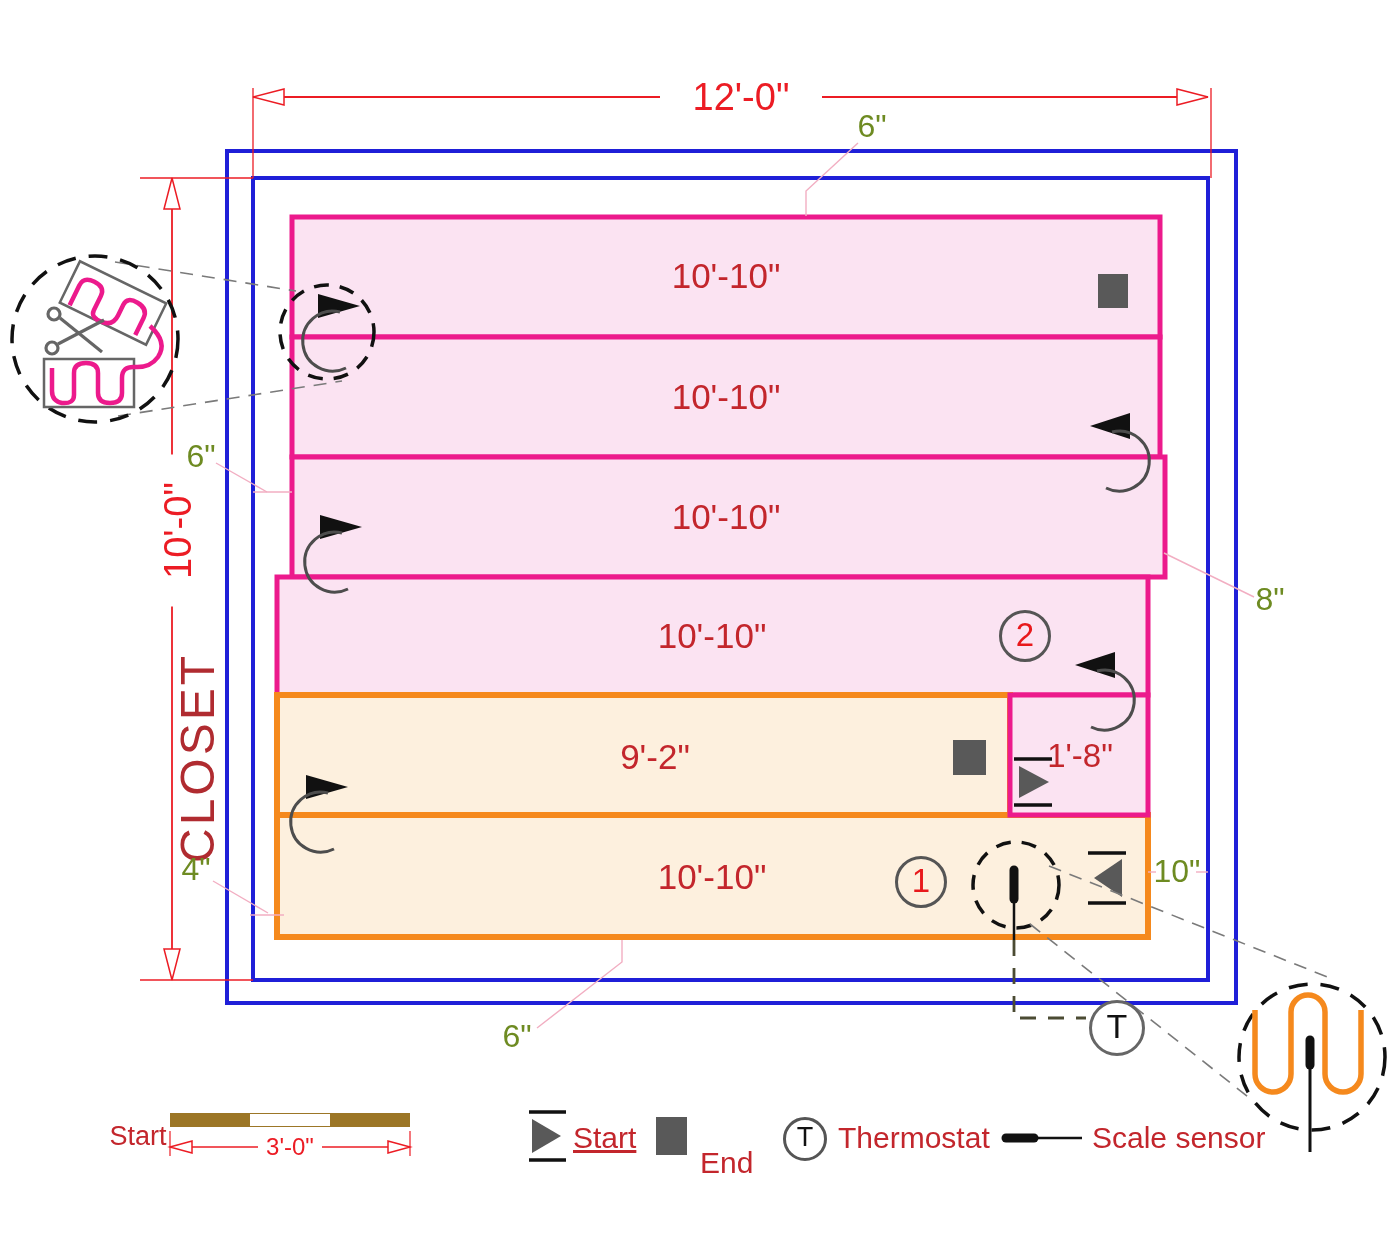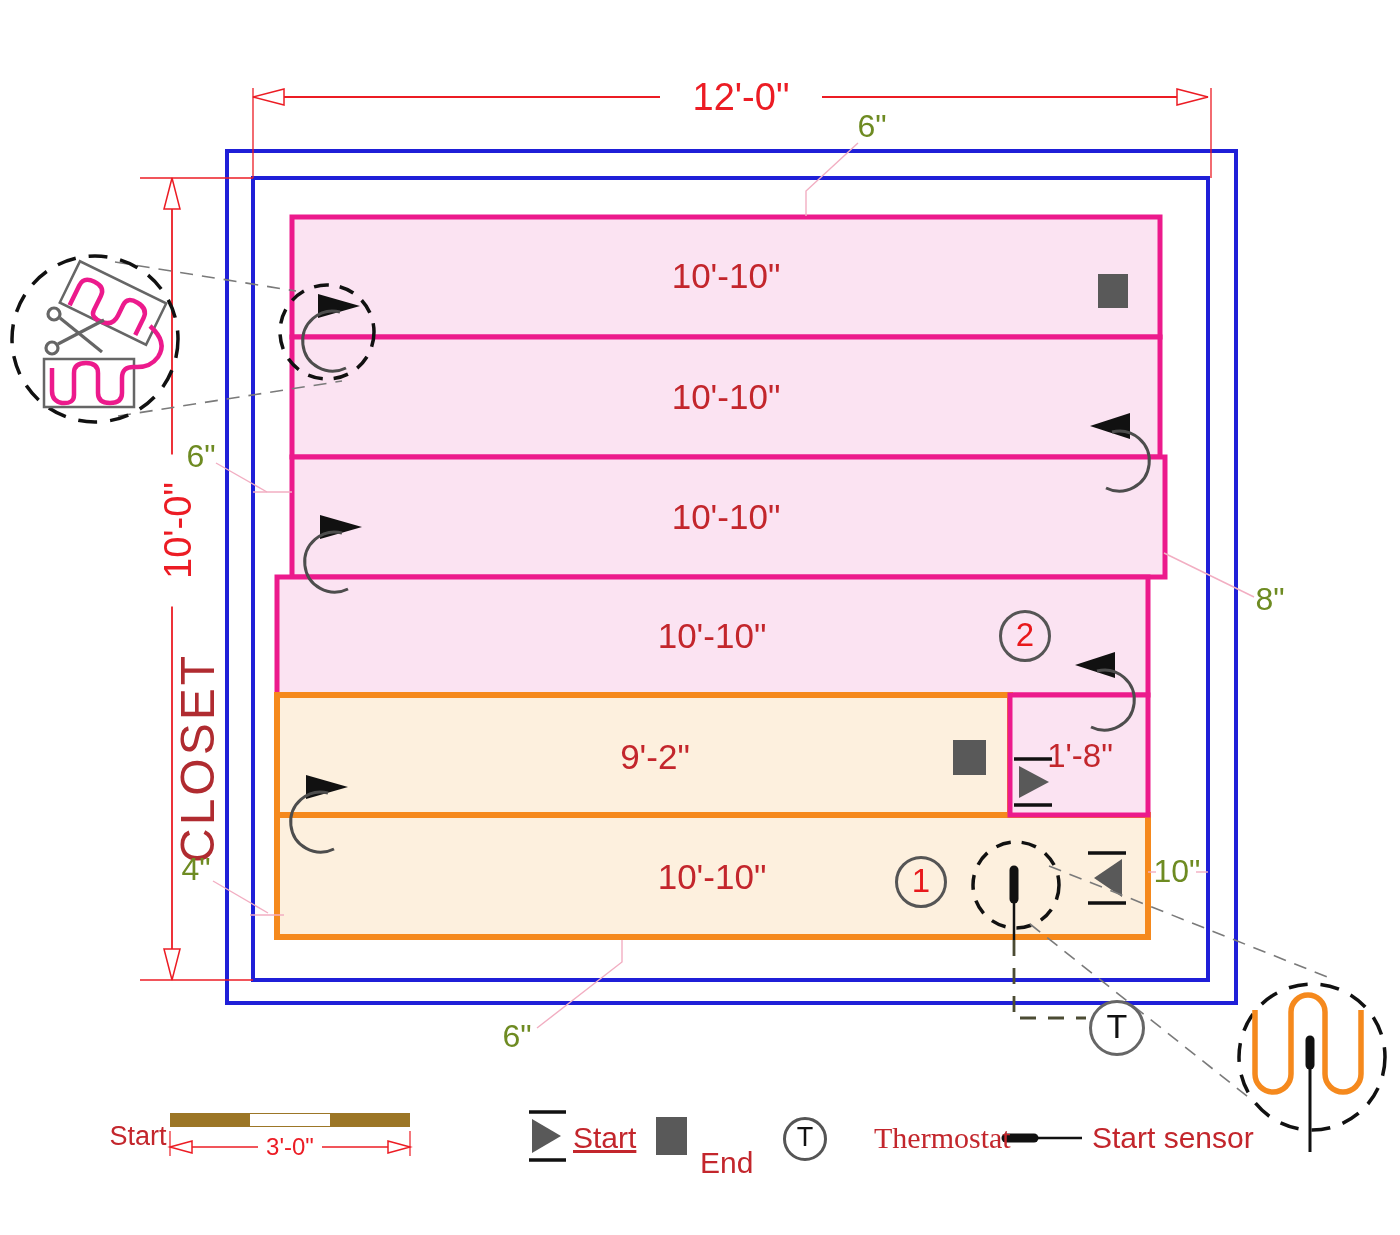--- a/index.html
+++ b/index.html
@@ -191,16 +191,16 @@
 
   <div class="tstat" style="left:1089px;top:1000px;">T</div>
 
   <div class="lbl" style="left:106px;top:1121px;width:64px;font-size:27px;color:#C3262C;">Start</div>
   <div class="scale-bar"></div>
   <div class="lbl" style="left:258px;top:1133px;width:64px;font-size:24px;color:#EC1C24;background:#fff;">3'-0"</div>
 
   <div class="lbl legend-txt" style="left:573px;top:1121px;width:100px;text-decoration:underline;">Start</div>
   <div class="lbl legend-txt" style="left:700px;top:1146px;width:80px;">End</div>
   <div class="tstat-legend" style="left:783px;top:1117px;">T</div>
-  <div class="lbl legend-txt" style="left:874px;top:1121px;width:180px;font-family:Liberation Serif, serif;">Thermostat</div>
-  <div class="lbl legend-txt" style="left:1092px;top:1121px;width:200px;">Start sensor</div>
+  <div class="lbl legend-txt" style="left:838px;top:1121px;width:180px;">Thermostat</div>
+  <div class="lbl legend-txt" style="left:1092px;top:1121px;width:200px;">Scale sensor</div>
 
 </div>
 
 </body></html>

